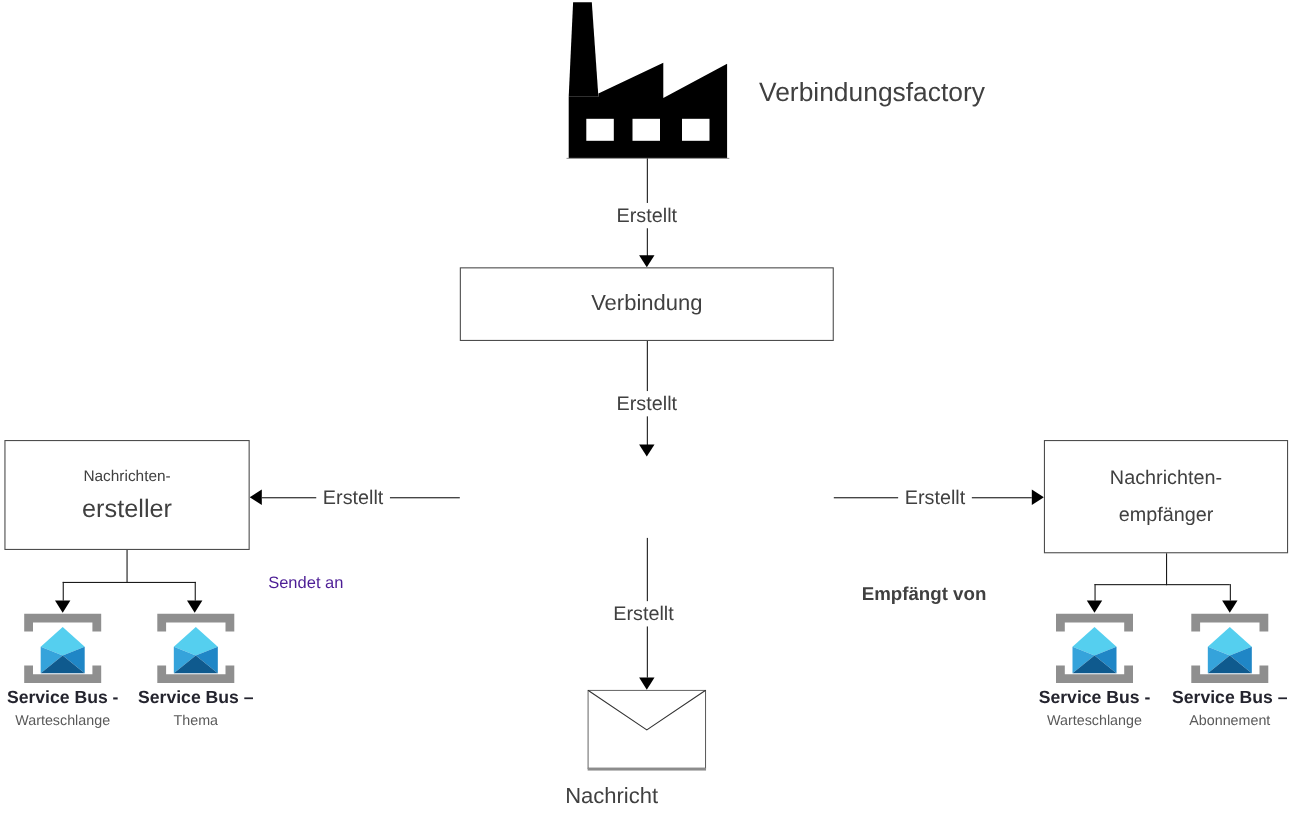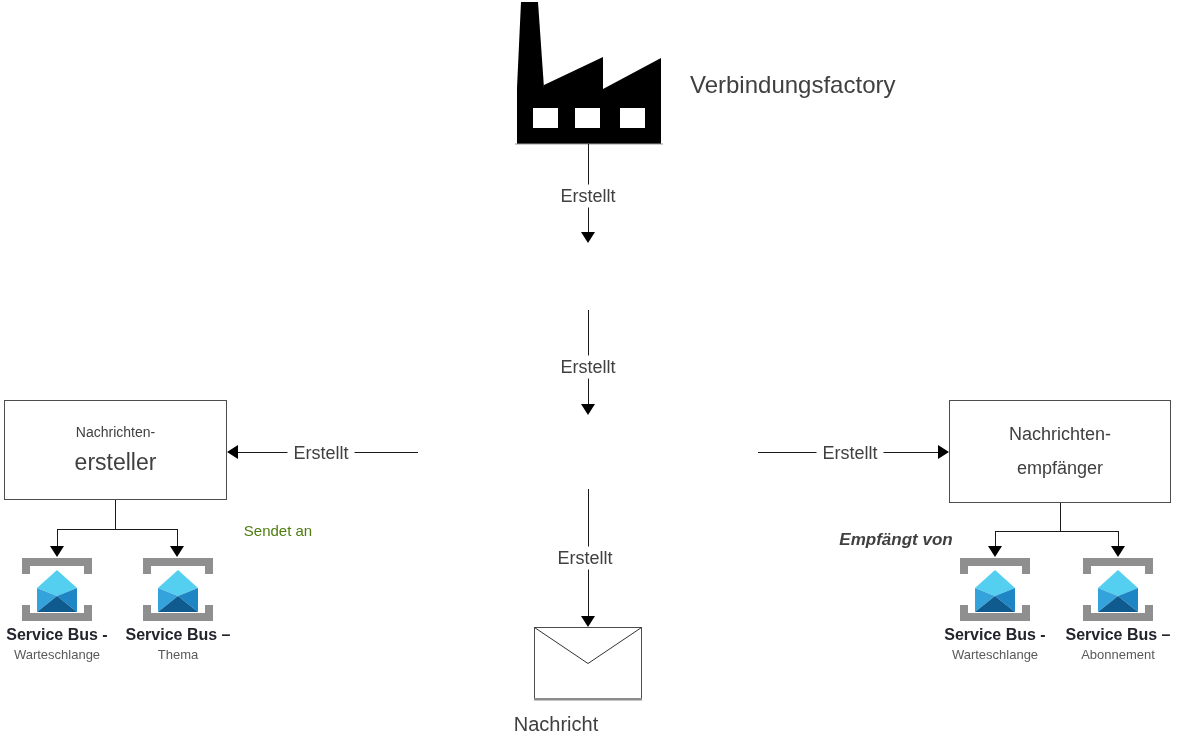--- a/index.html
+++ b/index.html
@@ -46,21 +46,21 @@
   
   .edge-label {
     position: absolute;
     transform: translate(-50%, -50%);
     background: #ffffff;
     padding: 1px 6px;
     font-size: 18px;
     color: #404040;
     white-space: nowrap;
   }
-  .side-note { font-size: 15px; color: #4d7c0f; padding: 1px 2px; }
+  .side-note { font-size: 15px; color: #4c1d95; padding: 1px 2px; }
   .side-note-bold { font-size: 17px; font-weight: 600; color: #404040; padding: 1px 2px; }
 
   
   .sb-node {
     position: absolute;
     width: 150px;
     display: flex;
     flex-direction: column;
     align-items: center;
     transform: translateX(-50%);
@@ -89,20 +89,23 @@
     <rect x="70" y="108" width="25" height="20" fill="#fff"></rect>
     <rect x="115" y="108" width="25" height="20" fill="#fff"></rect>
     <rect x="10" y="143.5" width="148" height="1" fill="#9a9a9a"></rect>
   </svg>
   <div class="abs factory-label" style="left:690px; top:71px;">Verbindungsfactory</div>
 
   <div class="line vline" style="left:588px; top:144px; height:89px;"></div>
   <div class="arrow arrow-down" style="left:581px; top:232px;"></div>
   <div class="edge-label" style="left:588px; top:196px;">Erstellt</div>
 
+  <div class="box" style="left:418px; top:243px; width:340px; height:67px;">
+    <div class="box-title">Verbindung</div>
+  </div>
 
   <div class="line vline" style="left:588px; top:310px; height:95px;"></div>
   <div class="arrow arrow-down" style="left:581px; top:404px;"></div>
   <div class="edge-label" style="left:588px; top:367px;">Erstellt</div>
 
 
   <div class="line hline" style="left:238px; top:452px; width:180px;"></div>
   <div class="arrow arrow-left" style="left:227px; top:445px;"></div>
   <div class="edge-label" style="left:321px; top:453px;">Erstellt</div>
 
@@ -118,21 +121,21 @@
   <div class="box" style="left:949px; top:400px; width:222px; height:103px;">
     <div class="two-line-eq">Nachrichten-</div>
     <div class="two-line-eq">empfänger</div>
   </div>
 
   <div class="line vline" style="left:588px; top:489px; height:127px;"></div>
   <div class="arrow arrow-down" style="left:581px; top:616px;"></div>
   <div class="edge-label" style="left:585px; top:558px;">Erstellt</div>
 
   <div class="edge-label side-note" style="left:278px; top:530px;">Sendet an</div>
-  <div class="edge-label side-note-bold" style="left:896px; top:540px;font-style:italic;">Empfängt von</div>
+  <div class="edge-label side-note-bold" style="left:840px; top:540px;">Empfängt von</div>
 
   <div class="line vline" style="left:115px; top:500px; height:30px;"></div>
   <div class="line hline" style="left:57px; top:529px; width:121px;"></div>
   <div class="line vline" style="left:57px; top:529px; height:17px;"></div>
   <div class="line vline" style="left:177px; top:529px; height:17px;"></div>
   <div class="arrow arrow-down" style="left:50px; top:546px;"></div>
   <div class="arrow arrow-down" style="left:170px; top:546px;"></div>
 
   <div class="line vline" style="left:1060px; top:503px; height:29px;"></div>
   <div class="line hline" style="left:995px; top:531px; width:123px;"></div>

